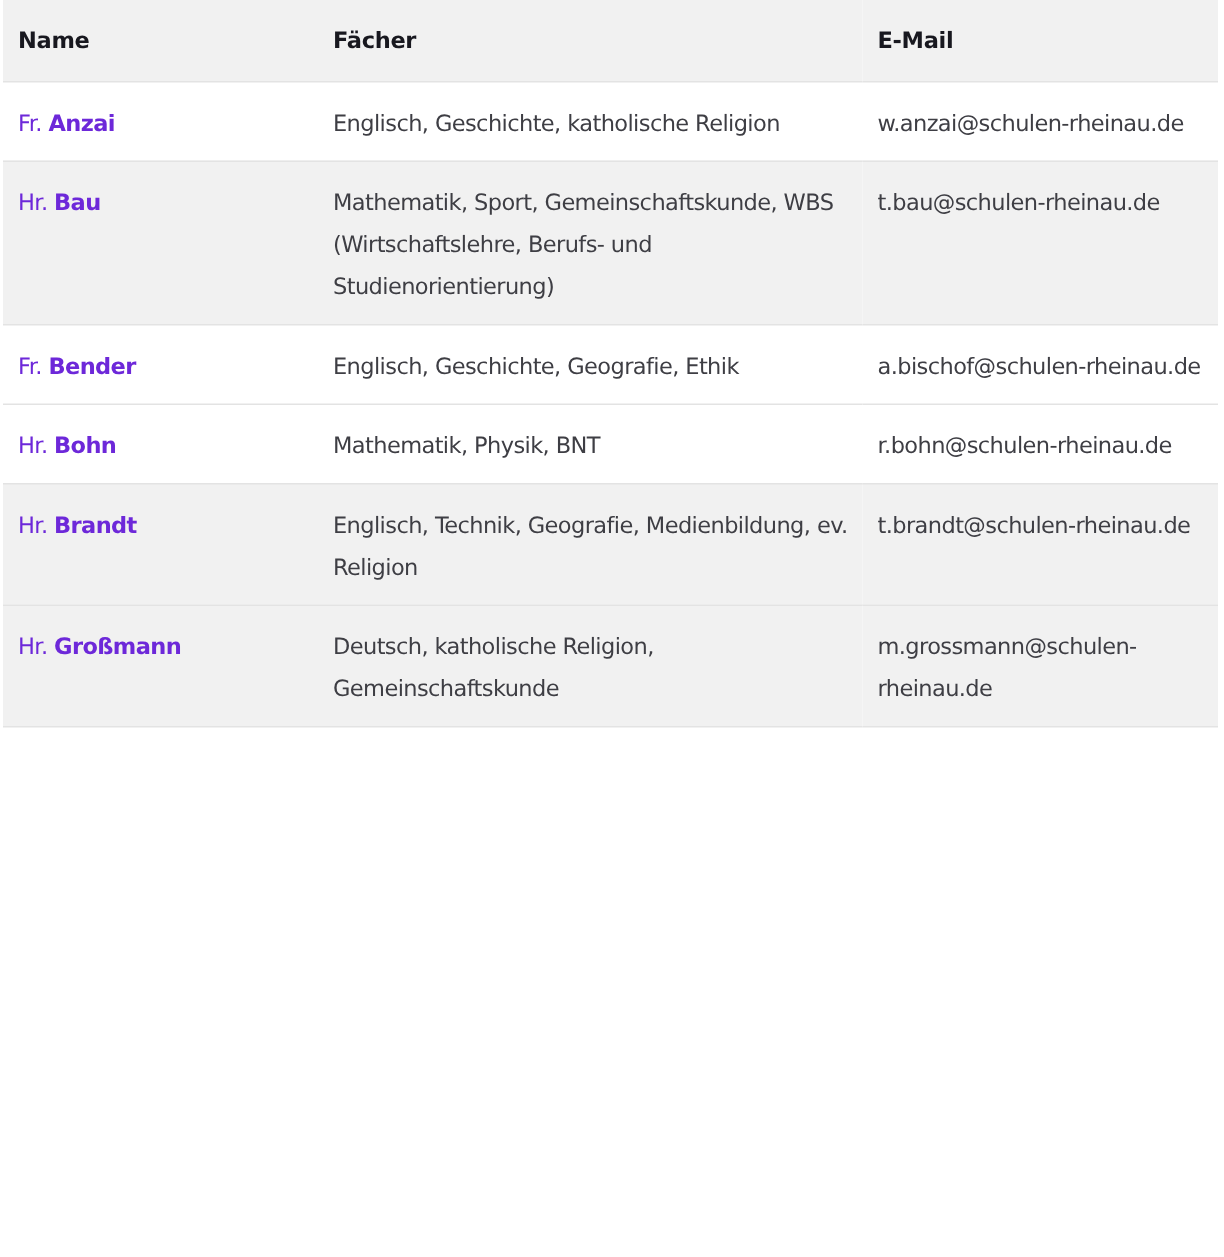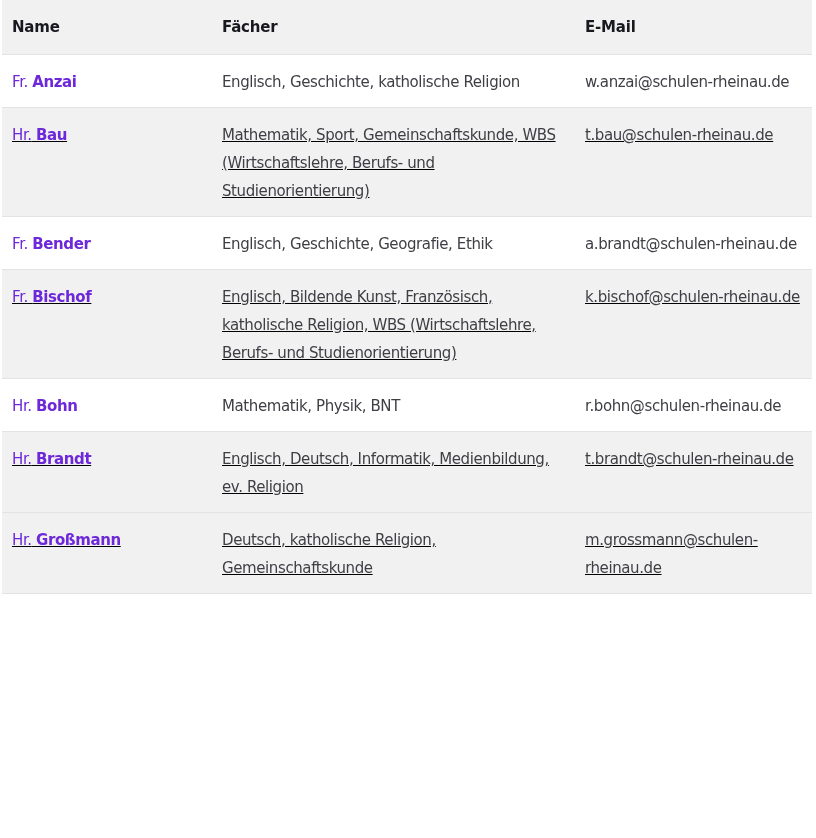--- a/index.html
+++ b/index.html
@@ -33,21 +33,21 @@
   td.c-subj { padding-right: 4px; margin-top: 37px; }
 
   thead th {
     background: #f1f1f1;
     color: #18181f;
     font-weight: 700;
     letter-spacing: -0.2px;
     height: 54px;
   }
   tbody tr.even { background: #ffffff; }
-  tbody tr.odd  { background: #f1f1f1; text-decoration: underline; }
+  tbody tr.odd  { background: #f1f1f1; }
 
   td.c-name {
     color: #6d28d9;
     white-space: nowrap;
   }
   td.c-name .title { font-weight: 400; }
   td.c-name .surname { font-weight: 700; }
 
   td.c-subj, td.c-mail {
     color: #3e3e44;
@@ -77,35 +77,30 @@
     <td class="c-mail">w.anzai@schulen-rheinau.de</td>
   </tr>
       <tr class="odd">
     <td class="c-name"><span class="title">Hr.</span> <span class="surname">Bau</span></td>
     <td class="c-subj">Mathematik, Sport, Gemeinschaftskunde, WBS (Wirtschaftslehre, Berufs- und Studienorientierung)</td>
     <td class="c-mail">t.bau@schulen-rheinau.de</td>
   </tr>
       <tr class="even">
     <td class="c-name"><span class="title">Fr.</span> <span class="surname">Bender</span></td>
     <td class="c-subj">Englisch, Geschichte, Geografie, Ethik</td>
-    <td class="c-mail">a.brandt@schulen-rheinau.de</td>
-  </tr>
-      <tr class="odd">
-    <td class="c-name"><span class="title">Fr.</span> <span class="surname">Bischof</span></td>
-    <td class="c-subj">Englisch, Bildende Kunst, Französisch, katholische Religion, WBS (Wirtschaftslehre, Berufs- und Studienorientierung)</td>
-    <td class="c-mail">k.bischof@schulen-rheinau.de</td>
+    <td class="c-mail">a.bischof@schulen-rheinau.de</td>
   </tr>
       <tr class="even">
     <td class="c-name"><span class="title">Hr.</span> <span class="surname">Bohn</span></td>
     <td class="c-subj">Mathematik, Physik, BNT</td>
     <td class="c-mail">r.bohn@schulen-rheinau.de</td>
   </tr>
       <tr class="odd">
     <td class="c-name"><span class="title">Hr.</span> <span class="surname">Brandt</span></td>
-    <td class="c-subj">Englisch, Deutsch, Informatik, Medienbildung, ev. Religion</td>
+    <td class="c-subj">Englisch, Technik, Geografie, Medienbildung, ev. Religion</td>
     <td class="c-mail">t.brandt@schulen-rheinau.de</td>
   </tr>
       <tr class="odd">
     <td class="c-name"><span class="title">Hr.</span> <span class="surname">Großmann</span></td>
     <td class="c-subj">Deutsch, katholische Religion, Gemeinschaftskunde</td>
     <td class="c-mail">m.grossmann@schulen-rheinau.de</td>
   </tr>
     </tbody>
 </table>
 

